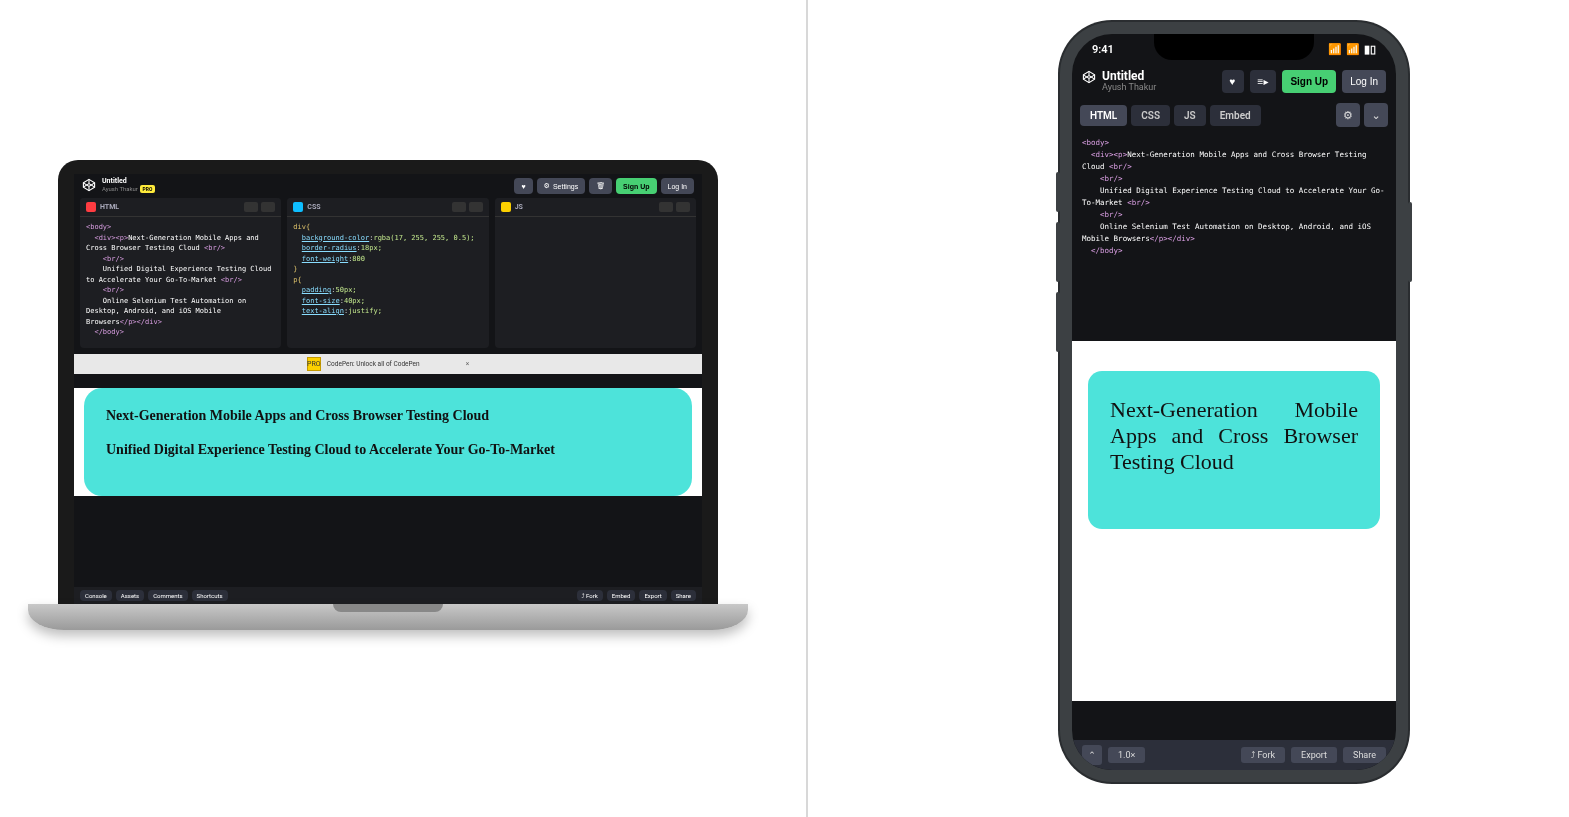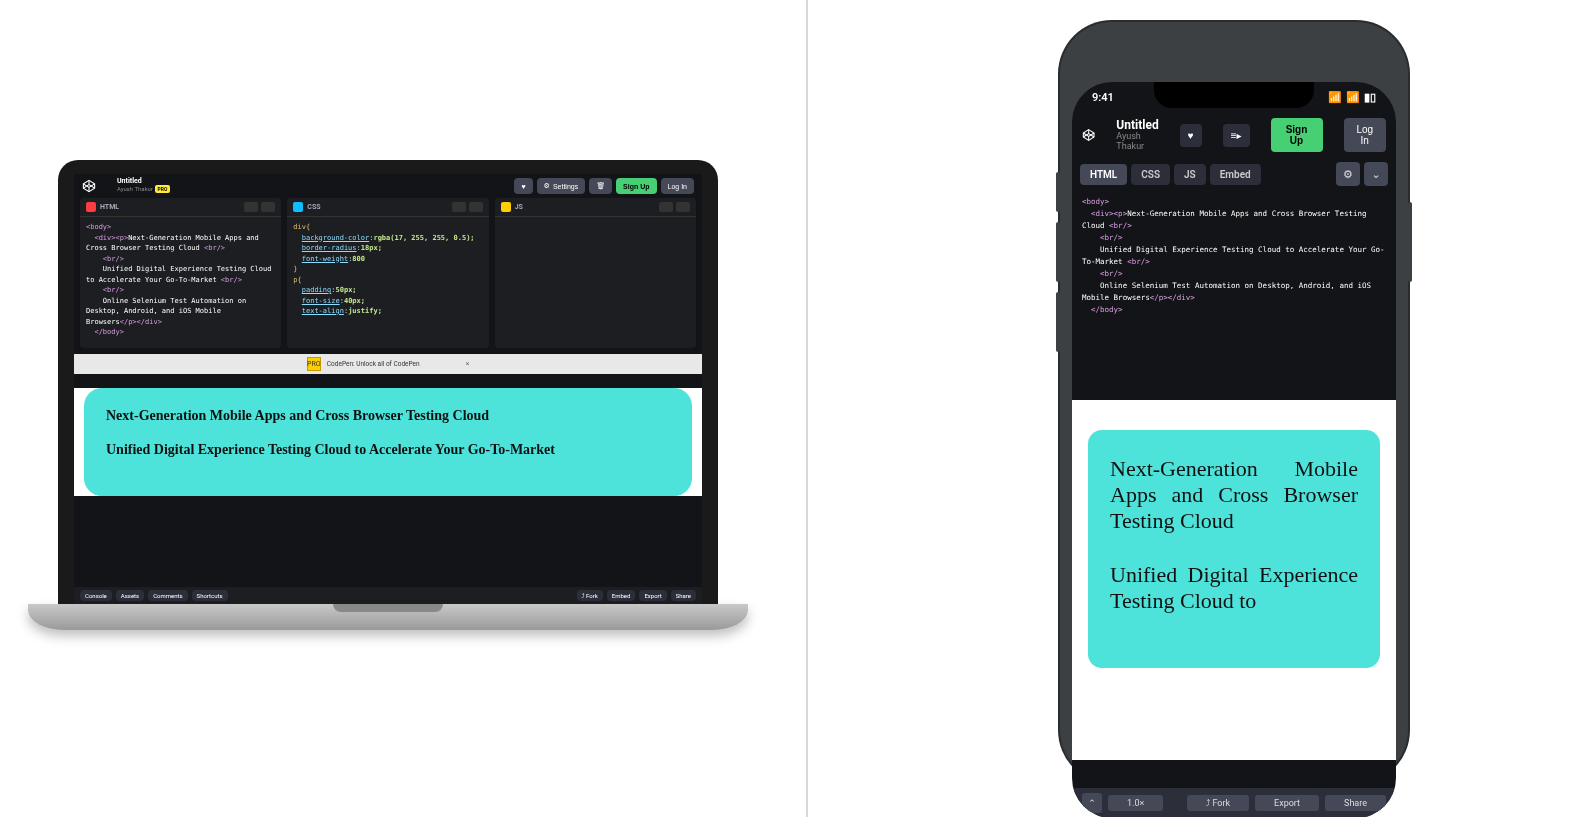--- a/index.html
+++ b/index.html
@@ -89,21 +89,20 @@
 .phone-btn-l3 { left:-4px; top:270px; width:4px; height:60px; }
 .phone-screen {
   width: 100%;
   height: 100%;
   background: #131417;
   border-radius: 40px;
   overflow: hidden;
   position: relative;
   font-size: 9px;
   color: #ddd;
-  margin-top: 48px;
 }
 .phone-notch {
   position: absolute;
   top: 0; left: 50%; transform: translateX(-50%);
   width: 160px; height: 26px;
   background: #000;
   border-radius: 0 0 18px 18px;
   z-index: 50;
 }
 .statusbar {
@@ -114,23 +113,23 @@
   padding: 0 20px;
   font-size:11px;
   font-weight:600;
   color:#fff;
 }
 .statusbar-right { display:flex; gap:4px; align-items:center; }
 
 
 .cp-header {
   display:flex;
-  align-items:center;
+  align-items:flex-start;
   padding: 4px 8px;
-  gap:21px;
+  gap:6px;
 }
 .cp-logo { width:14px; height:14px; }
 .cp-logo svg { width:100%; height:100%; }
 .cp-title-block { flex:1; line-height:1.1; }
 .cp-title { color:#fff; font-weight:700; }
 .cp-author { color:#888; font-size: .85em; }
 .pro-badge {
   background:#ffeb3b; color:#000;
   font-size:.7em; padding:1px 3px; border-radius:2px;
   font-weight:700;
@@ -176,21 +175,21 @@
   padding:5px 6px;
   font-family: Menlo, Consolas, monospace;
   color:#ccc;
   white-space: pre-wrap;
   line-height:1.5;
 }
 .tok-tag { color:#da9fe3; }
 .tok-text { color:#fff; }
 .tok-sel { color:#e0c46c; }
 .tok-prop { color:#89ddff;text-decoration:underline; }
-.tok-val { color:#c3e88d;font-weight:bold; }
+.tok-val { color:#c3e88d; }
 
 
 .promo-banner {
   background:#e8e8e8;
   color:#333;
   font-size:6.5px;
   padding:3px 0;
   text-align:center;
   display:flex; align-items:center; justify-content:center; gap:6px;
 }
@@ -292,21 +291,21 @@
   background:#2c2f3a;
   display:flex; align-items:center;
   padding:4px 10px;
   gap:6px;
   font-size:9px;
   border-radius: 0 0 40px 40px;
   height:30px;
 }
 .phone-footer .fbtn {
   background:#444857;
-  padding:3px 19px;
+  padding:3px 10px;
   border-radius:3px;
   color:#ddd;
   cursor:pointer;
 }
 .phone-footer .chev {
   width:20px; height:20px;
   background:#444857;
   border-radius:3px;
   display:flex; align-items:center; justify-content:center;
 }
@@ -475,21 +474,20 @@
       <div class="tab-icon">
           <span>⌄</span>
         </div>
     </div>
 
     <div class="phone-code"><span class="tok-tag">&lt;body&gt;</span><br>&nbsp;&nbsp;<span class="tok-tag">&lt;div&gt;&lt;p&gt;</span><span class="tok-text">Next-Generation Mobile Apps and Cross Browser Testing Cloud </span><span class="tok-tag">&lt;br/&gt;</span><br>&nbsp;&nbsp;&nbsp;&nbsp;<span class="tok-tag">&lt;br/&gt;</span><br>&nbsp;&nbsp;&nbsp;&nbsp;<span class="tok-text">Unified Digital Experience Testing Cloud to Accelerate Your Go-To-Market </span><span class="tok-tag">&lt;br/&gt;</span><br>&nbsp;&nbsp;&nbsp;&nbsp;<span class="tok-tag">&lt;br/&gt;</span><br>&nbsp;&nbsp;&nbsp;&nbsp;<span class="tok-text">Online Selenium Test Automation on Desktop, Android, and iOS Mobile Browsers</span><span class="tok-tag">&lt;/p&gt;&lt;/div&gt;</span><br>&nbsp;&nbsp;<span class="tok-tag">&lt;/body&gt;</span><br></div>
 
     <div class="phone-output-wrap">
       <div class="phone-output">
         <p>Next-Generation Mobile Apps and Cross Browser Testing Cloud</p>
-        <p>Unified Digital Experience Testing Cloud to</p>
       </div>
     </div>
 
     <div class="phone-footer">
       <div class="chev">
           <span>⌃</span>
         </div>
       <div class="fbtn">1.0×</div>
       <div style="flex:1"></div>
       <div style="display:flex;gap:6px;">

